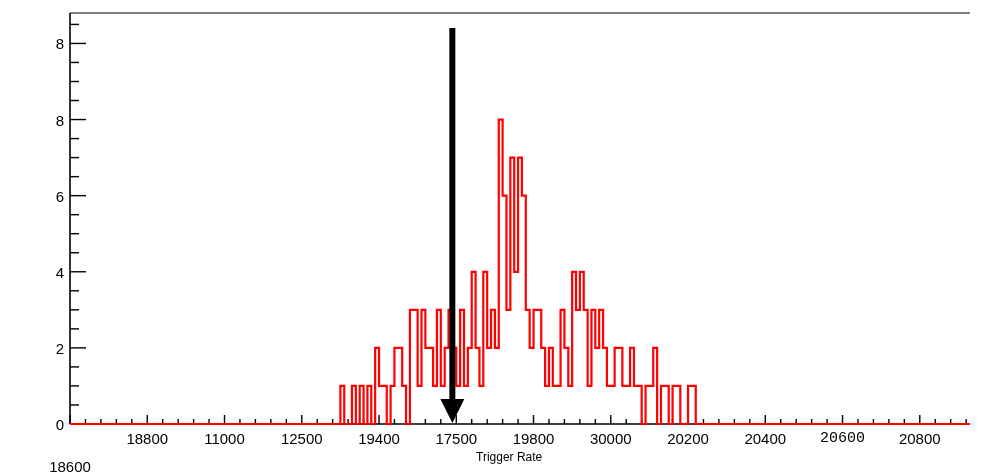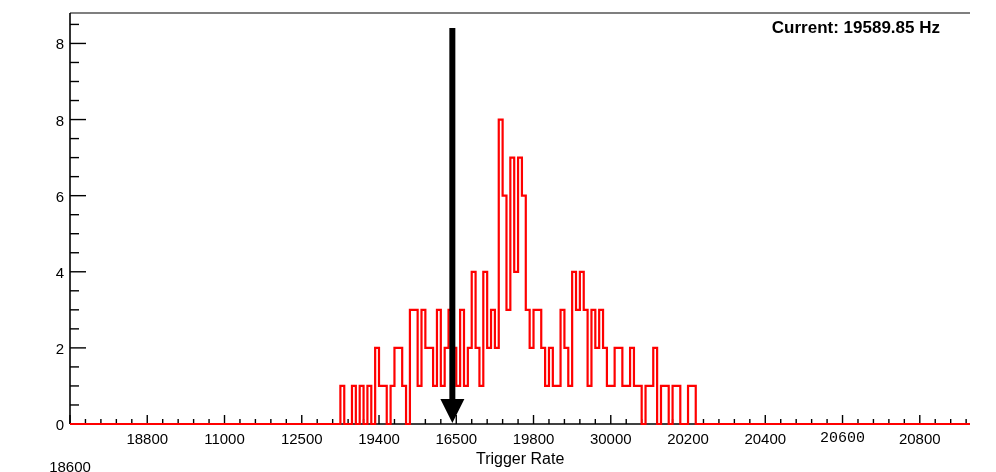--- a/index.html
+++ b/index.html
@@ -20,21 +20,21 @@
     font-family:"Liberation Sans", sans-serif;
     font-weight:bold;
     font-size:17px;
     color:#000000;
     white-space:nowrap;
     letter-spacing:0px;
   }
   .axis-title{
     position:absolute;
     font-family:"Liberation Sans", sans-serif;
-    font-size:16px;
+    font-size:12px;
     color:#000000;
     white-space:nowrap;
   }
   .tick-label{
     position:absolute;
     font-family:"Liberation Sans", sans-serif;
     font-size:15px;
     color:#000000;
     white-space:nowrap;
   }
@@ -128,29 +128,28 @@
       <line x1="70" y1="100.52777777777783" x2="79" y2="100.52777777777783" stroke="#000" stroke-width="1.4"></line>
       <line x1="70" y1="81.50000000000006" x2="79" y2="81.50000000000006" stroke="#000" stroke-width="1.4"></line>
       <line x1="70" y1="62.472222222222285" x2="79" y2="62.472222222222285" stroke="#000" stroke-width="1.4"></line>
       <line x1="70" y1="43.444444444444514" x2="86" y2="43.444444444444514" stroke="#000" stroke-width="1.4"></line>
       <line x1="70" y1="24.416666666666686" x2="79" y2="24.416666666666686" stroke="#000" stroke-width="1.4"></line>
       <polyline points="70.00,424.00 324.94,424.00 324.94,424.00 328.80,424.00 328.80,424.00 332.66,424.00 332.66,424.00 336.52,424.00 336.52,424.00 340.39,424.00 340.39,385.94 344.25,385.94 344.25,424.00 348.11,424.00 348.11,424.00 351.97,424.00 351.97,385.94 355.84,385.94 355.84,424.00 359.70,424.00 359.70,385.94 363.56,385.94 363.56,424.00 367.42,424.00 367.42,385.94 371.29,385.94 371.29,424.00 375.15,424.00 375.15,347.89 379.01,347.89 379.01,385.94 382.88,385.94 382.88,385.94 386.74,385.94 386.74,424.00 390.60,424.00 390.60,385.94 394.46,385.94 394.46,347.89 398.33,347.89 398.33,347.89 402.19,347.89 402.19,385.94 406.05,385.94 406.05,424.00 409.91,424.00 409.91,309.83 413.78,309.83 413.78,309.83 417.64,309.83 417.64,385.94 421.50,385.94 421.50,309.83 425.36,309.83 425.36,347.89 429.23,347.89 429.23,347.89 433.09,347.89 433.09,385.94 436.95,385.94 436.95,309.83 440.82,309.83 440.82,385.94 444.68,385.94 444.68,347.89 448.54,347.89 448.54,309.83 452.40,309.83 452.40,347.89 456.27,347.89 456.27,385.94 460.13,385.94 460.13,309.83 463.99,309.83 463.99,385.94 467.85,385.94 467.85,347.89 471.72,347.89 471.72,271.78 475.58,271.78 475.58,347.89 479.44,347.89 479.44,385.94 483.30,385.94 483.30,271.78 487.17,271.78 487.17,347.89 491.03,347.89 491.03,309.83 494.89,309.83 494.89,347.89 498.76,347.89 498.76,119.56 502.62,119.56 502.62,195.67 506.48,195.67 506.48,309.83 510.34,309.83 510.34,157.61 514.21,157.61 514.21,271.78 518.07,271.78 518.07,157.61 521.93,157.61 521.93,195.67 525.79,195.67 525.79,309.83 529.66,309.83 529.66,347.89 533.52,347.89 533.52,309.83 537.38,309.83 537.38,309.83 541.24,309.83 541.24,347.89 545.11,347.89 545.11,385.94 548.97,385.94 548.97,347.89 552.83,347.89 552.83,385.94 556.70,385.94 556.70,385.94 560.56,385.94 560.56,309.83 564.42,309.83 564.42,347.89 568.28,347.89 568.28,385.94 572.15,385.94 572.15,271.78 576.01,271.78 576.01,309.83 579.87,309.83 579.87,271.78 583.73,271.78 583.73,309.83 587.60,309.83 587.60,385.94 591.46,385.94 591.46,309.83 595.32,309.83 595.32,347.89 599.18,347.89 599.18,309.83 603.05,309.83 603.05,347.89 606.91,347.89 606.91,385.94 610.77,385.94 610.77,385.94 614.64,385.94 614.64,347.89 618.50,347.89 618.50,347.89 622.36,347.89 622.36,385.94 626.22,385.94 626.22,385.94 630.09,385.94 630.09,347.89 633.95,347.89 633.95,385.94 637.81,385.94 637.81,385.94 641.67,385.94 641.67,424.00 645.54,424.00 645.54,385.94 649.40,385.94 649.40,385.94 653.26,385.94 653.26,347.89 657.12,347.89 657.12,424.00 660.99,424.00 660.99,385.94 664.85,385.94 664.85,385.94 668.71,385.94 668.71,424.00 672.58,424.00 672.58,385.94 676.44,385.94 676.44,385.94 680.30,385.94 680.30,424.00 684.16,424.00 684.16,424.00 688.03,424.00 688.03,385.94 691.89,385.94 691.89,385.94 695.75,385.94 695.75,424.00 699.61,424.00 699.61,424.00 703.48,424.00 703.48,424.00 970.00,424.00" fill="none" stroke="#FF0000" stroke-width="2.2" stroke-linejoin="miter" stroke-linecap="butt"></polyline>
       <line x1="452.3454935622312" y1="28" x2="452.3454935622312" y2="402" stroke="#000000" stroke-width="6"></line>
       <polygon points="440.3454935622312,399 464.3454935622312,399 452.3454935622312,423" fill="#000000"></polygon>
     </svg>
 
-  <div class="annot-title" id="current-title" style="right:56px;top:18px;">Current: 19589.85 Hz</div>
 
   <div class="axis-title" id="x-axis-title" style="left:476px;top:450px;">Trigger Rate</div>
 <div class="tick-label x" style="left: 70px; top: 430px; margin-top: 28px;">18600</div>
     <div class="tick-label x" style="left: 147.253px; top: 430px;">18800</div>
     <div class="tick-label x" style="left: 224.506px; top: 430px;">11000</div>
     <div class="tick-label x" style="left: 301.76px; top: 430px;">12500</div>
     <div class="tick-label x" style="left: 379.013px; top: 430px;">19400</div>
-    <div class="tick-label x" style="left: 456.266px; top: 430px;">16500</div>
+    <div class="tick-label x" style="left: 456.266px; top: 430px;">17500</div>
     <div class="tick-label x" style="left: 533.519px; top: 430px;">19800</div>
     <div class="tick-label x" style="left: 610.773px; top: 430px;">30000</div>
     <div class="tick-label x" style="left: 688.026px; top: 430px;">20200</div>
     <div class="tick-label x" style="left: 765.279px; top: 430px;">20400</div>
     <div class="tick-label x" style="left: 842.532px; top: 430px; font-family: Liberation Mono, monospace;">20600</div>
     <div class="tick-label x" style="left: 919.785px; top: 430px;">20800</div>
     <div class="tick-label y" style="left: 64px; top: 424px;">0</div>
     <div class="tick-label y" style="left: 64px; top: 347.889px;">2</div>
     <div class="tick-label y" style="left: 64px; top: 271.778px;">4</div>
     <div class="tick-label y" style="left: 64px; top: 195.667px;">6</div>

